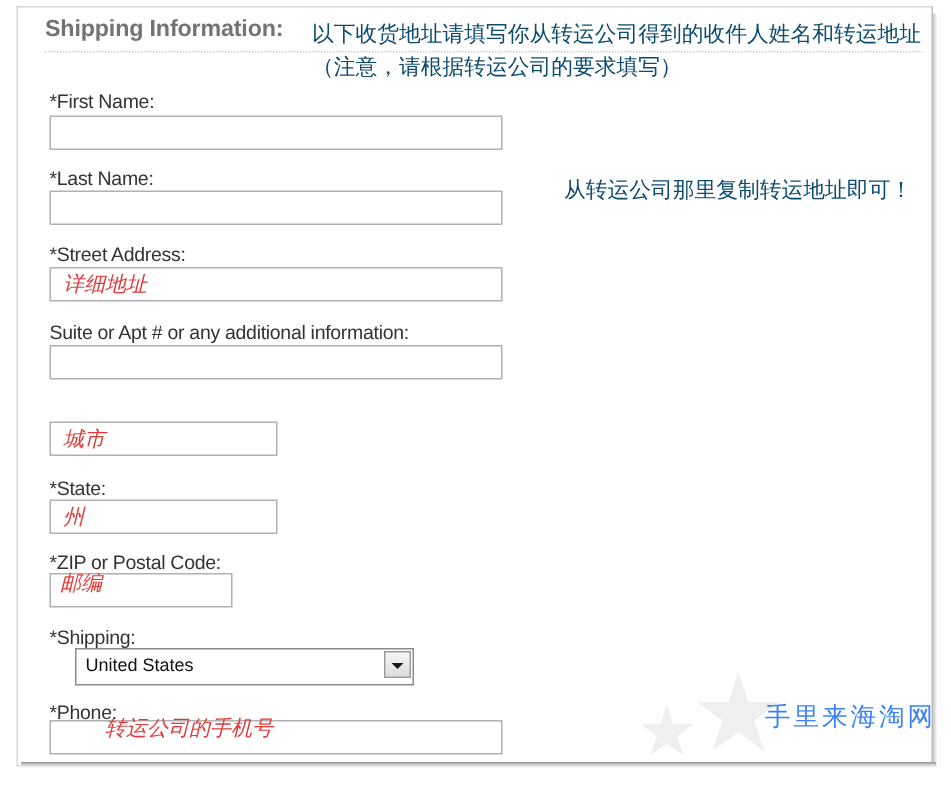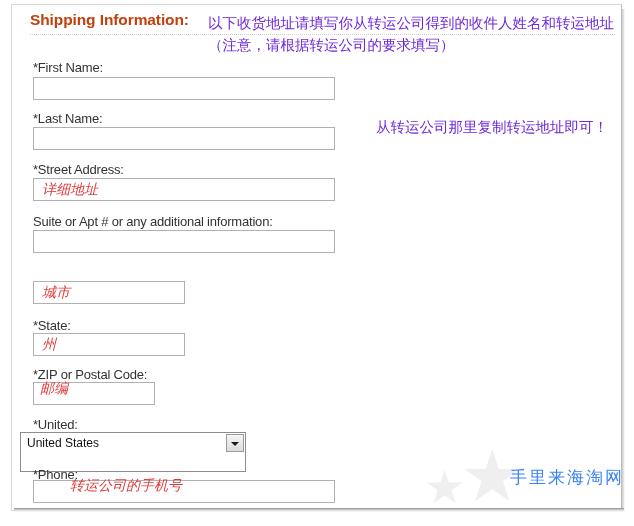--- a/index.html
+++ b/index.html
@@ -50,21 +50,21 @@
     background: linear-gradient(to bottom,#8f8f8f,#cfcfcf 45%, #ffffff);
   }
 
   
   #heading {
     position: absolute;
     left: 30px;
     top: 11px;
     font-size: 15.5px;
     font-weight: bold;
-    color: #c2410c;
+    color: #737373;
     letter-spacing: -0.1px;
     white-space: nowrap;
   }
   #heading-rule {
     position: absolute;
     left: 30px;
     top: 34px;
     width: 585px;
     height: 0;
     border-top: 1px dotted #cfcfcf;
@@ -98,24 +98,24 @@
     color: #e23a3a;
     white-space: nowrap;
     pointer-events: none;
     font-family: "DejaVu Sans", sans-serif;
     font-style: italic;
   }
 
   
   #country-select {
     position: absolute;
-    left: 20px;
+    left: 50px;
     top: 432px;
     width: 226px;
-    height: 40px;
+    height: 25px;
     box-sizing: border-box;
     background: #ffffff;
     border: 1px solid #8c8c8c;
   }
   #country-value {
     position: absolute;
     left: 6px;
     top: 3px;
     font-size: 12px;
     color: #111111;
@@ -139,21 +139,21 @@
     border-left: 4px solid transparent;
     border-right: 4px solid transparent;
     border-top: 4px solid #1a1a1a;
   }
 
   
   .cn-note {
     position: absolute;
     font-size: 14.5px;
     line-height: 22px;
-    color: #6d28d9;
+    color: #0c4a6e;
     font-family: "DejaVu Sans", sans-serif;
     white-space: pre-line;
   }
 
   
   #watermark {
     position: absolute;
     left: 432px;
     top: 444px;
     width: 200px;
@@ -209,21 +209,21 @@
   <div class="cn-inline" style="left:42px; top:284px;">城市</div>
 
   <div class="field-label" style="left:33px; top:318px;">*State:</div>
   <input class="text-input" style="left: 33px; top: 333px; width: 152px;">
   <div class="cn-inline" style="left:42px; top:336px;">州</div>
 
   <div class="field-label" style="left:33px; top:367px;">*ZIP or Postal Code:</div>
   <input class="text-input" style="left: 33px; top: 382px; width: 122px;">
   <div class="cn-inline" style="left:40px; top:380px;">邮编</div>
 
-  <div class="field-label" style="left:33px; top:417px;">*United:</div>
+  <div class="field-label" style="left:33px; top:417px;">*Shipping:</div>
   <div id="country-select">
     <span id="country-value">United States</span>
     <span id="country-arrow-box">
         <span class="tri"></span>
       </span>
   </div>
 
   <div class="field-label" style="left:33px; top:467px;">*Phone:</div>
   <input class="text-input" style="left: 33px; top: 480px; width: 302px;">
   <div class="cn-inline" style="left:70px; top:477px;">转运公司的手机号</div>

